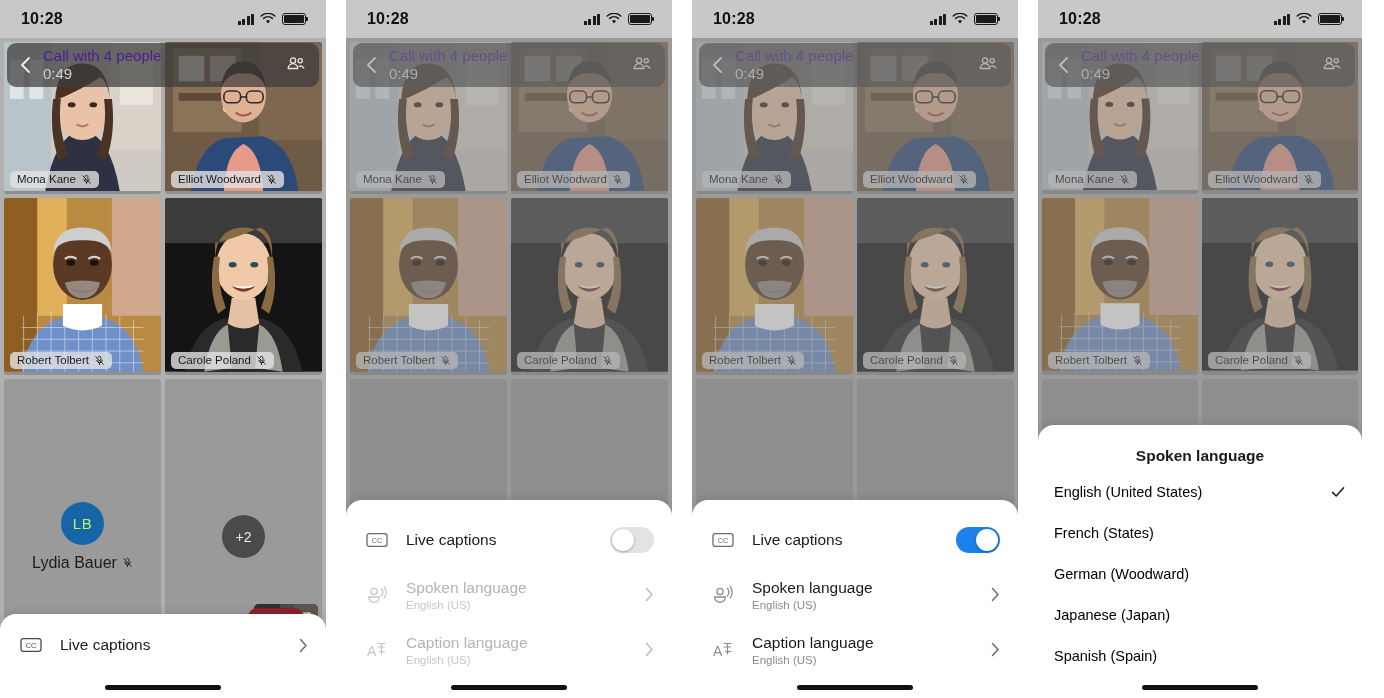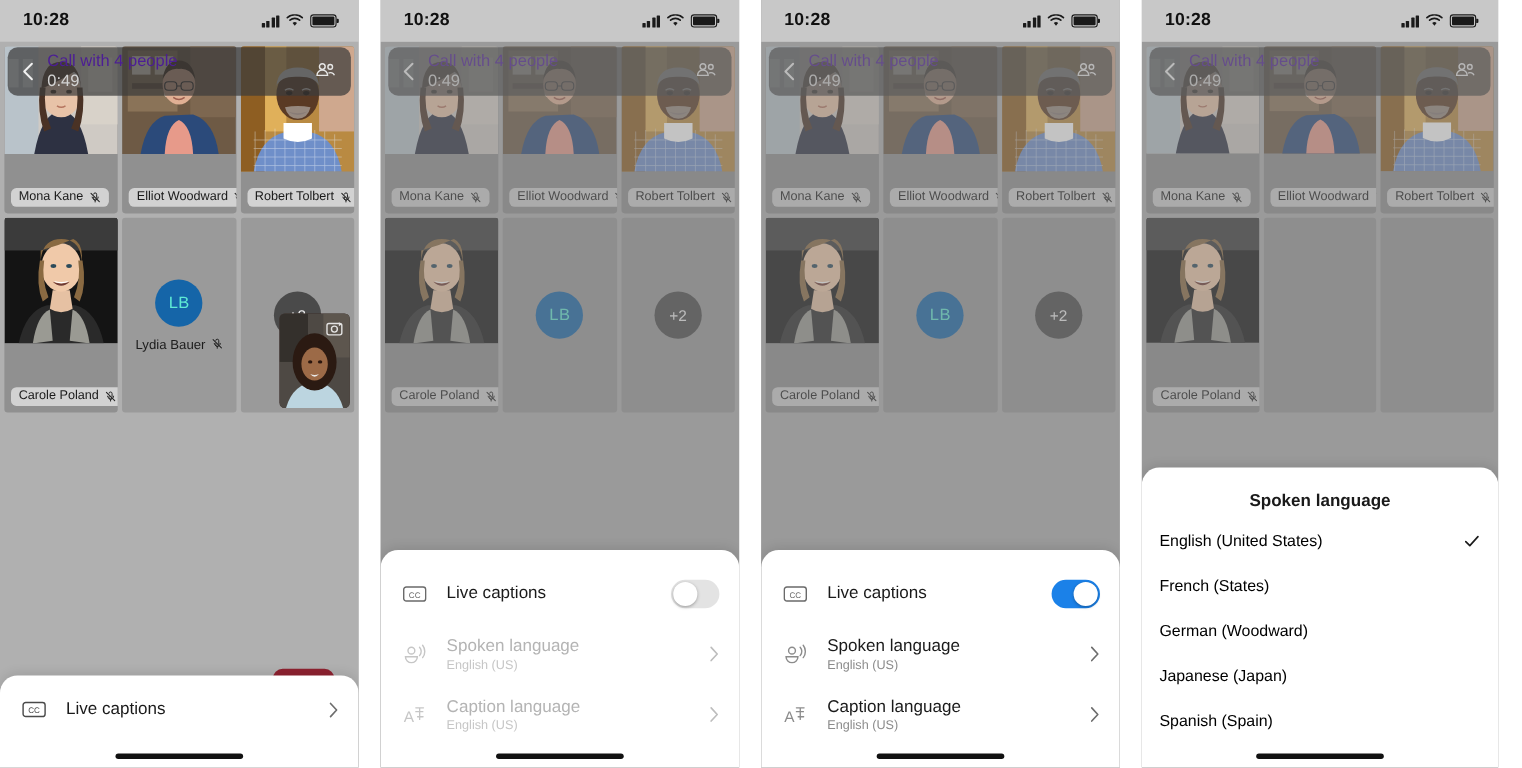--- a/index.html
+++ b/index.html
@@ -56,21 +56,21 @@
     content:""; position:absolute; right:-3.4px; top:3.4px;
     width:2px; height:4px; background:#1a1a1a; border-radius:0 1px 1px 0;
   }
   .ic-batt i { display:block; width:100%; height:100%; background:#1a1a1a; border-radius:1px; }
 
   
   .grid {
     position: absolute; top: 38px; left: 0; right: 0; bottom: 0;
     padding: 4px;
     display: grid;
-    grid-template-columns: 1fr 1fr 1fr;
+    grid-template-columns: 1fr 1fr;
     grid-template-rows: 152px 177px 1fr;
     gap: 4px;
     background: #b0b0b0;
   }
   .tile {
     position: relative; overflow: hidden; border-radius: 3px;
     background: #909090;
   }
   .tile .scene { position:absolute; inset:0; }
   .namechip {
@@ -81,25 +81,25 @@
     padding: 2.5px 7px 3px 7px;
     border-radius: 5px;
     display: flex; align-items: center; gap: 5px;
     white-space: nowrap;
   }
   .mute { width: 11px; height: 11px; flex: 0 0 11px; }
   .placeholder { background: #9a9a9a; display:flex; align-items:center; justify-content:center; }
   .avatar-wrap { display:flex; flex-direction:column; align-items:center; gap:9px; }
   .avatar {
     width: 43px; height: 43px; border-radius: 50%;
-    background: #1565a8; color: #5eead4;
+    background: #1565a8; color: #bef264;
     display:flex; align-items:center; justify-content:center;
     font-size: 15px; letter-spacing: .5px;
   }
-  .avatar-name { font-size: 12px; color:#1c1c1c; display:flex; align-items:center; gap:5px; }
+  .avatar-name { font-size: 16px; color:#1c1c1c; display:flex; align-items:center; gap:5px; }
   .plus-badge {
     width: 43px; height: 43px; border-radius: 50%;
     background: #4a4a4a; color: #f0f0f0;
     display:flex; align-items:center; justify-content:center;
     font-size: 14px;
   }
   .selfcam {
     position: absolute; right: 4px; bottom: 4px;
     width: 64px; height: 86px; border-radius: 5px; overflow: hidden;
     background: #3a2c28;

